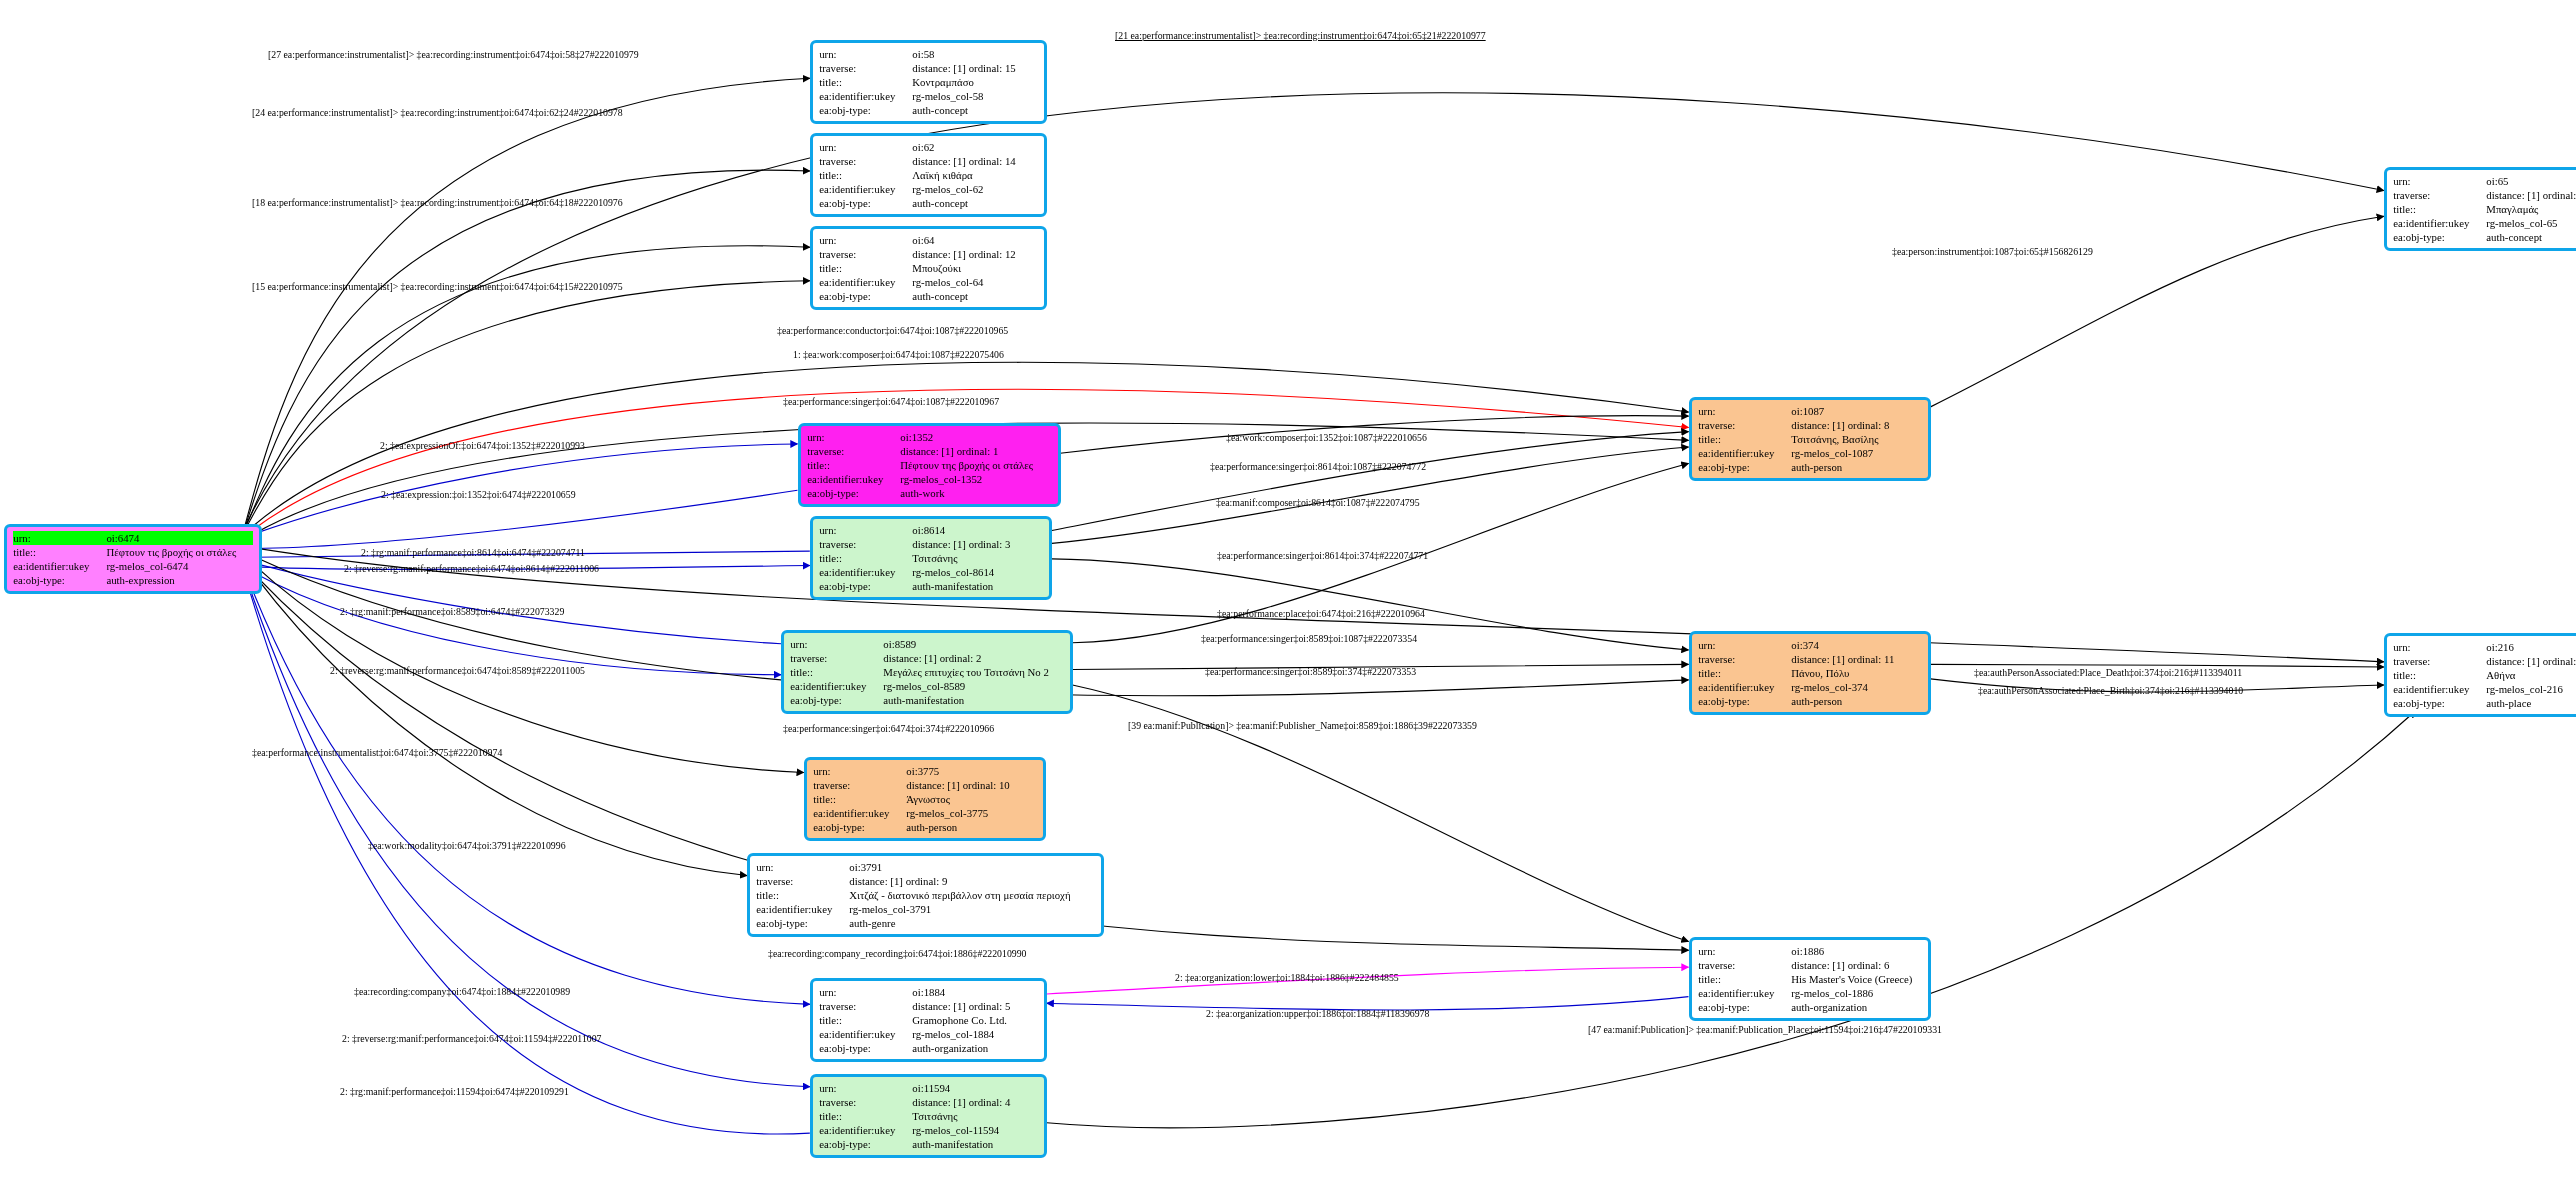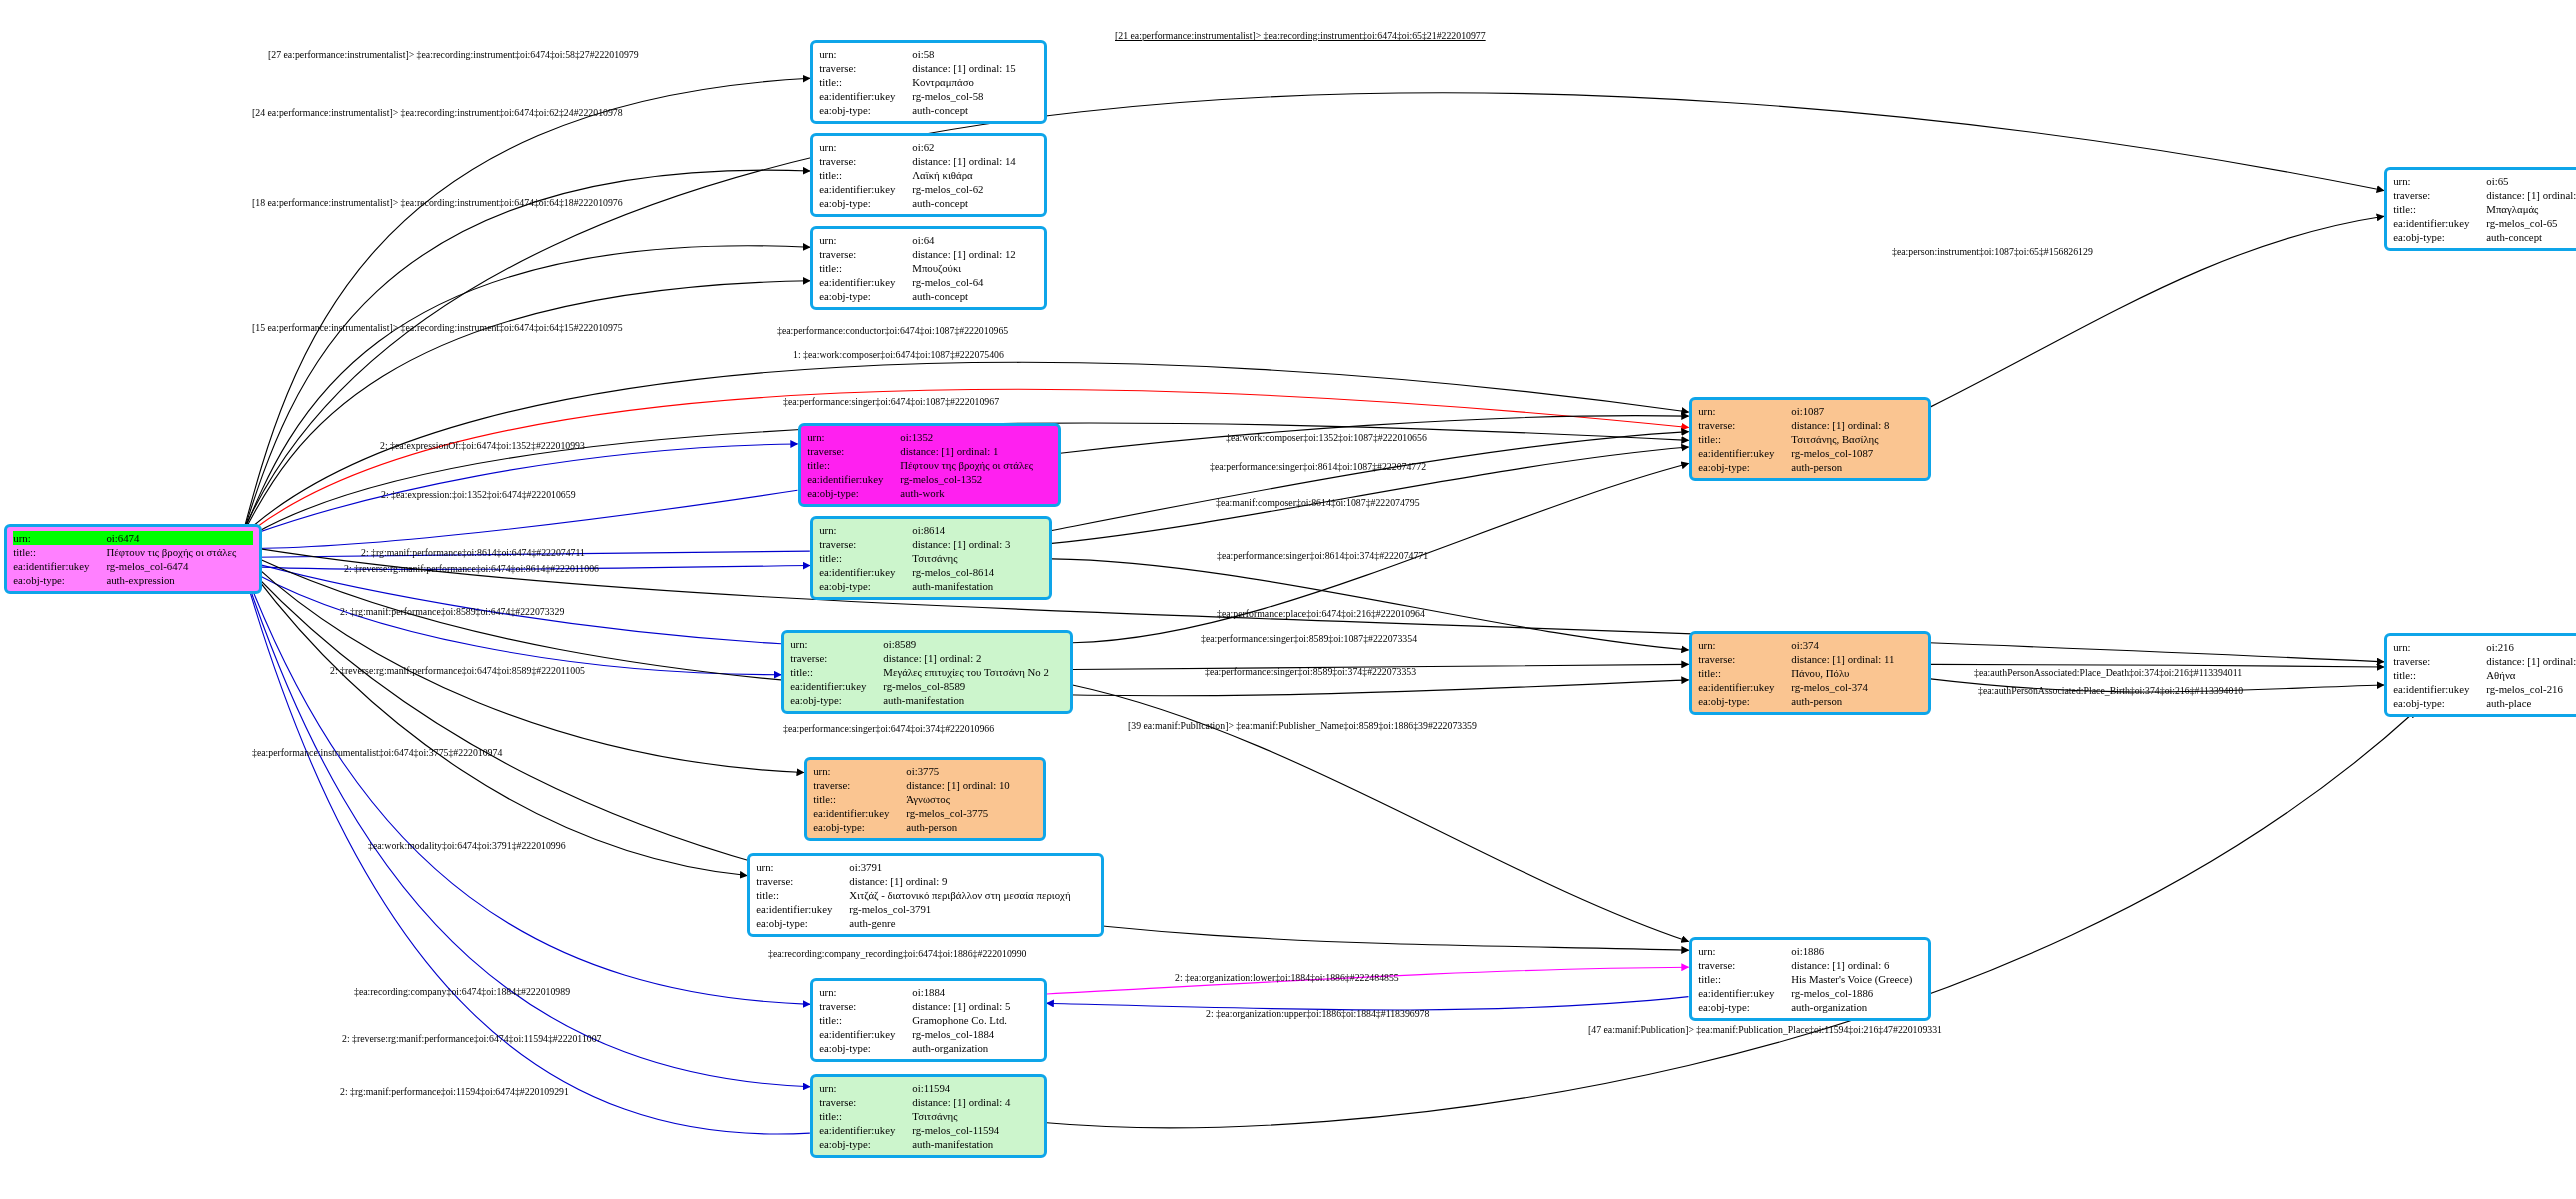--- a/index.html
+++ b/index.html
@@ -495,21 +495,21 @@
             </tr>
           </tbody>
         </table>
       </div>
     </div>
   <div id="label-layer">
       <div class="elabel" style="left: 1115px; top: 30px; color: rgb(0, 0, 0); text-decoration: underline;">[21 ea:performance:instrumentalist]&gt; ‡ea:recording:instrument‡oi:6474‡oi:65‡21#222010977</div>
       <div class="elabel" style="left: 268px; top: 49px; color: rgb(0, 0, 0);">[27 ea:performance:instrumentalist]&gt; ‡ea:recording:instrument‡oi:6474‡oi:58‡27#222010979</div>
       <div class="elabel" style="left: 252px; top: 107px; color: rgb(0, 0, 0);">[24 ea:performance:instrumentalist]&gt; ‡ea:recording:instrument‡oi:6474‡oi:62‡24#222010978</div>
       <div class="elabel" style="left: 252px; top: 197px; color: rgb(0, 0, 0);">[18 ea:performance:instrumentalist]&gt; ‡ea:recording:instrument‡oi:6474‡oi:64‡18#222010976</div>
-      <div class="elabel" style="left: 252px; top: 281px; color: rgb(0, 0, 0); margin-top: 41px;">[15 ea:performance:instrumentalist]&gt; ‡ea:recording:instrument‡oi:6474‡oi:64‡15#222010975</div>
+      <div class="elabel" style="left: 252px; top: 281px; color: rgb(0, 0, 0);">[15 ea:performance:instrumentalist]&gt; ‡ea:recording:instrument‡oi:6474‡oi:64‡15#222010975</div>
       <div class="elabel" style="left: 777px; top: 325px; color: rgb(0, 0, 0);">‡ea:performance:conductor‡oi:6474‡oi:1087‡#222010965</div>
       <div class="elabel" style="left: 793px; top: 349px; color: rgb(0, 0, 0);">1: ‡ea:work:composer‡oi:6474‡oi:1087‡#222075406</div>
       <div class="elabel" style="left: 783px; top: 396px; color: rgb(0, 0, 0);">‡ea:performance:singer‡oi:6474‡oi:1087‡#222010967</div>
       <div class="elabel" style="left: 1892px; top: 246px; color: rgb(0, 0, 0);">‡ea:person:instrument‡oi:1087‡oi:65‡#156826129</div>
       <div class="elabel" style="left: 380px; top: 440px; color: rgb(0, 0, 0);">2: ‡ea:expressionOf:‡oi:6474‡oi:1352‡#222010993</div>
       <div class="elabel" style="left: 381px; top: 489px; color: rgb(0, 0, 0);">2: ‡ea:expression:‡oi:1352‡oi:6474‡#222010659</div>
       <div class="elabel" style="left: 1226px; top: 432px; color: rgb(0, 0, 0);">‡ea:work:composer‡oi:1352‡oi:1087‡#222010656</div>
       <div class="elabel" style="left: 1210px; top: 461px; color: rgb(0, 0, 0);">‡ea:performance:singer‡oi:8614‡oi:1087‡#222074772</div>
       <div class="elabel" style="left: 1216px; top: 497px; color: rgb(0, 0, 0);">‡ea:manif:composer‡oi:8614‡oi:1087‡#222074795</div>
       <div class="elabel" style="left: 361px; top: 547px; color: rgb(0, 0, 0);">2: ‡rg:manif:performance‡oi:8614‡oi:6474‡#222074711</div>

